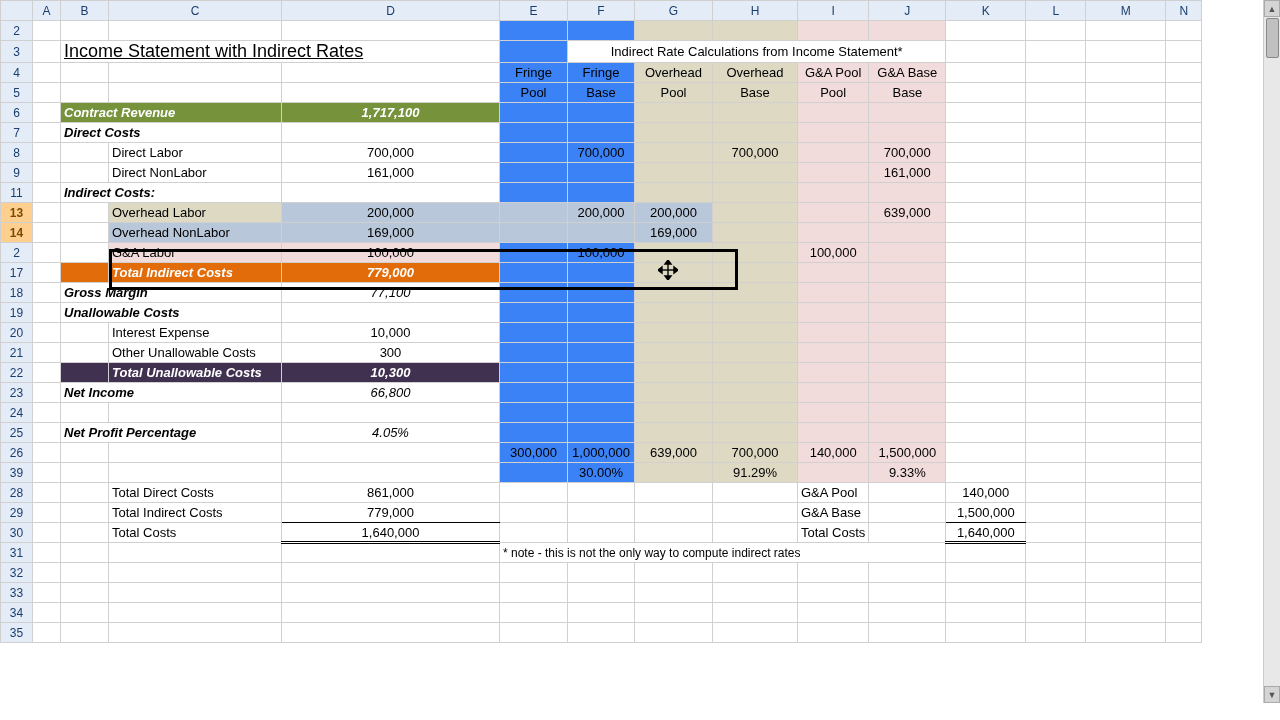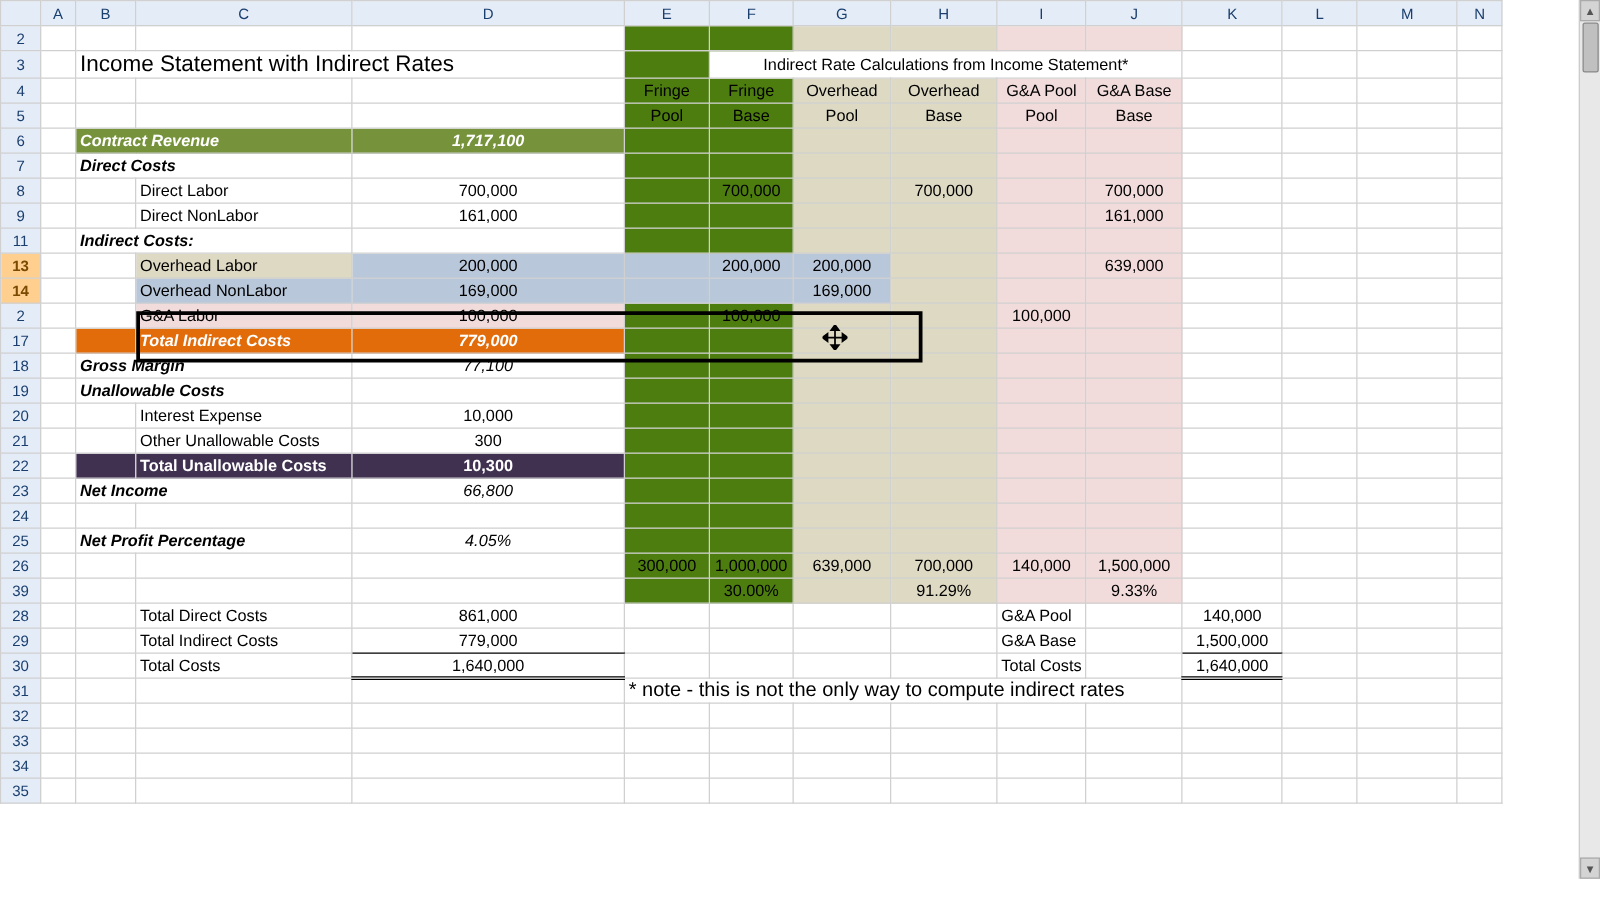--- a/index.html
+++ b/index.html
@@ -46,46 +46,46 @@
     text-align: center;
     color: #1a3e6e;
     font-size: 12px;
   }
   table.sheet th.rowhdr { width: 32px; }
   table.sheet th.rowhdr.sel { background: #ffcf8f; color:#7a4a00; font-weight:bold;}
   .colA{width:28px}.colB{width:48px}.colC{width:173px}.colD{width:218px}
   .colE{width:68px}.colF{width:67px}.colG{width:78px}.colH{width:85px}
   .colI{width:70px}.colJ{width:77px}.colK{width:80px}.colL{width:60px}
   .colM{width:80px}.colN{width:36px}
-  .title { font-size: 18px; white-space: nowrap; }
+  .title { font-size: 18px; white-space: nowrap; text-decoration: underline; }
   .band-green { background:#76933c; color:#fff; font-weight:bold; font-style:italic;}
   .band-dkblue{ background:#1f497d; color:#fff; font-weight:bold; font-style:italic;}
   .band-orange{ background:#e26b0a; color:#fff; font-weight:bold; font-style:italic;}
-  .band-dkpurp{ background:#403151; color:#fff; font-weight:bold; }
-  .shade-blue { background:#4d7c0f; }
+  .band-dkpurp{ background:#403151; color:#fff; font-weight:bold; font-style:italic;}
+  .shade-blue { background:#3b82f6; }
   .shade-tan  { background:#ddd9c3; }
   .shade-pink { background:#f2dcdb; }
   .shade-sel  { background:#b8c7d9; }
   .bold{font-weight:bold} .ital{font-style:italic} .c{text-align:center}
   .num{text-align:center;}
   .sel-outline {
     position:absolute;
     border:3px solid #000;
     pointer-events:none;
     z-index:5;
   }
   .drag-cursor {
     position:absolute;
     width:20px;height:20px;
     z-index:6;
   }
   .drag-cursor::before,.drag-cursor::after{
     content:"";position:absolute;background:#000;
   }
-  .small{font-size:16px}
+  .small{font-size:12px}
 </style>
 </head>
 <body>
 
 <table class="sheet">
   <colgroup>
     <col style="width:32px">
       <col class="colA">
       <col class="colB">
       <col class="colC">

